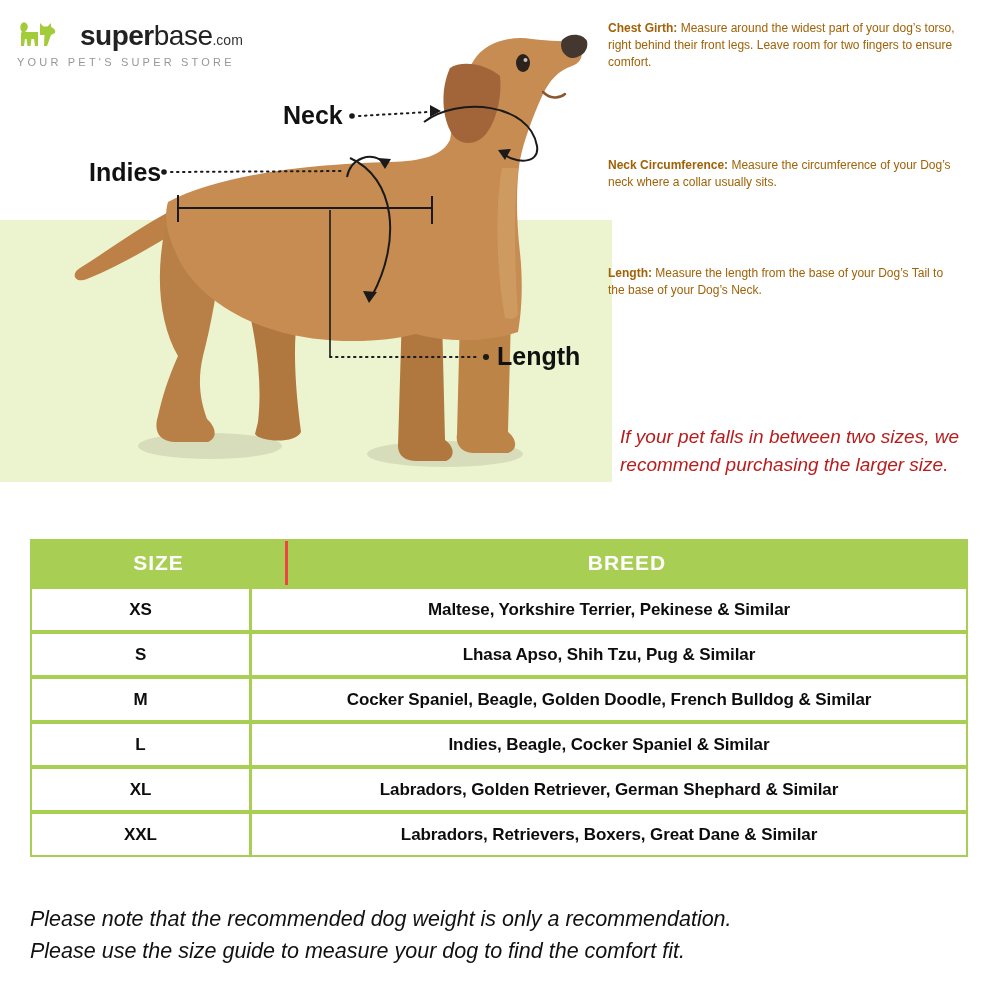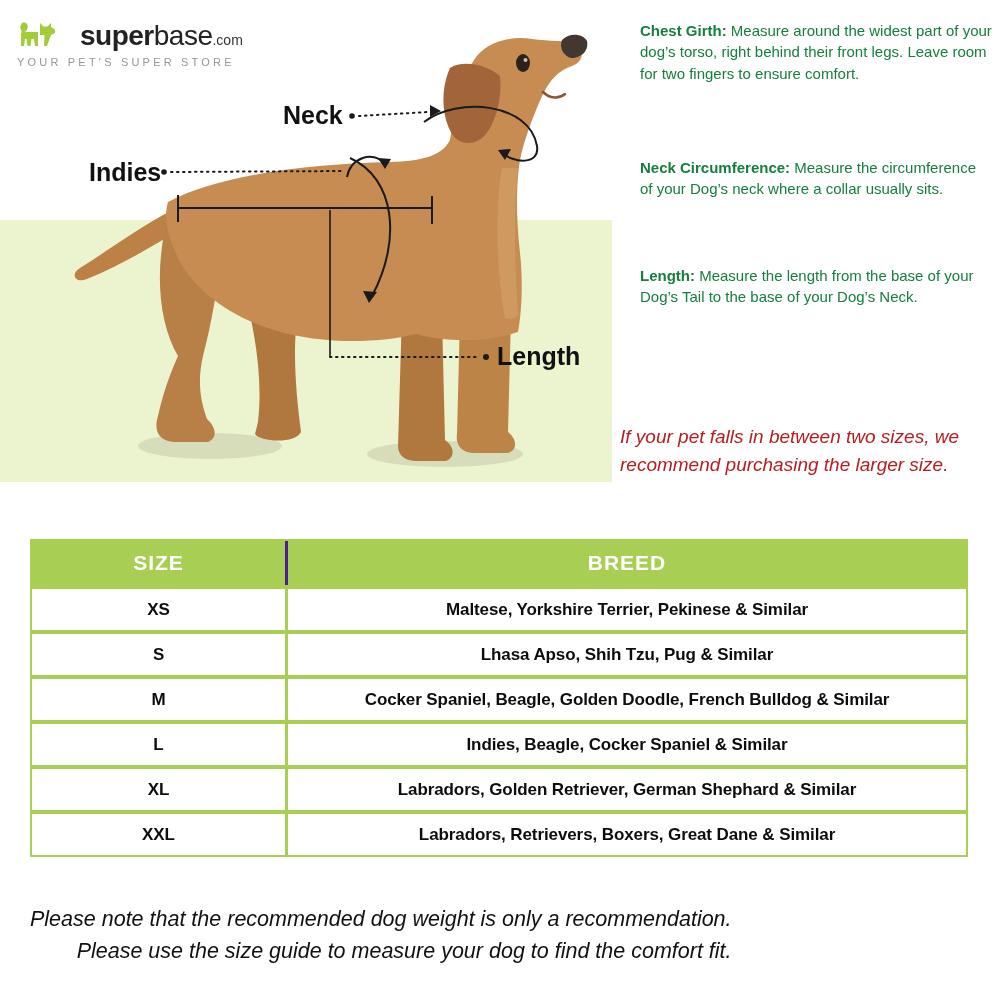--- a/index.html
+++ b/index.html
@@ -27,43 +27,43 @@
   .hero{position:absolute;left:0;top:0;width:1000px;height:520px;}
   .band{position:absolute;left:0;top:220px;width:612px;height:262px;background:var(--band);}
   .dog-svg{position:absolute;left:50px;top:18px;width:560px;height:470px;}
   .anno-svg{position:absolute;left:0;top:0;width:1000px;height:520px;pointer-events:none;}
   .dim-label{position:absolute;font-weight:700;font-size:25px;color:#111;white-space:nowrap;}
   .lbl-neck{left:283px;top:101px;}
   .lbl-chest{left:89px;top:158px;}
   .lbl-length{left:497px;top:342px;}
 
   
-  .instr{position:absolute;width:352px;left:640px;font-size:15px;line-height:1.43;color:#15803d;}
+  .instr{position:absolute;width:352px;left:608px;font-size:12px;line-height:1.43;color:#a16207;}
   .instr b{font-weight:700;}
   .p0{top:20px;} .p1{top:157px;} .p2{top:265px;}
   .size-note{position:absolute;left:620px;top:423px;width:356px;
     font-style:italic;font-size:19px;line-height:1.45;color:#b91c1c;}
 
   
   .size-table{position:absolute;left:30px;top:539px;width:938px;border:2px solid var(--green);background:#fff;}
   .t-header{display:flex;background:var(--green);height:44px;}
   .t-header .hc{display:flex;align-items:center;justify-content:center;
     color:#fff;font-weight:700;font-size:21px;letter-spacing:1px;}
-  .hc-size{width:256px;border-right:3px solid #4c1d95;}
+  .hc-size{width:256px;border-right:3px solid #ef4444;}
   .hc-breed{flex:1;}
   .t-row{display:flex;height:45px;border-top:4px solid var(--green);background:#fff;}
   .t-row:first-of-type{border-top:none;}
   .t-row .cell{display:flex;align-items:center;justify-content:center;
     font-weight:700;font-size:17px;color:#0d0d0d;letter-spacing:-0.1px;}
-  .c-size{width:256px;border-right:3px solid var(--green);}
+  .c-size{width:220px;border-right:3px solid var(--green);}
   .c-breed{flex:1;}
 
   
   .footer-note{position:absolute;left:30px;top:903px;font-style:italic;
-    font-size:21.5px;line-height:1.5;color:#111;text-align:right;}
+    font-size:21.5px;line-height:1.5;color:#111;}
 </style>
 </head>
 <body>
 
 <div class="stage">
 
   <div class="hero">
 
     <div class="band"></div>
 

